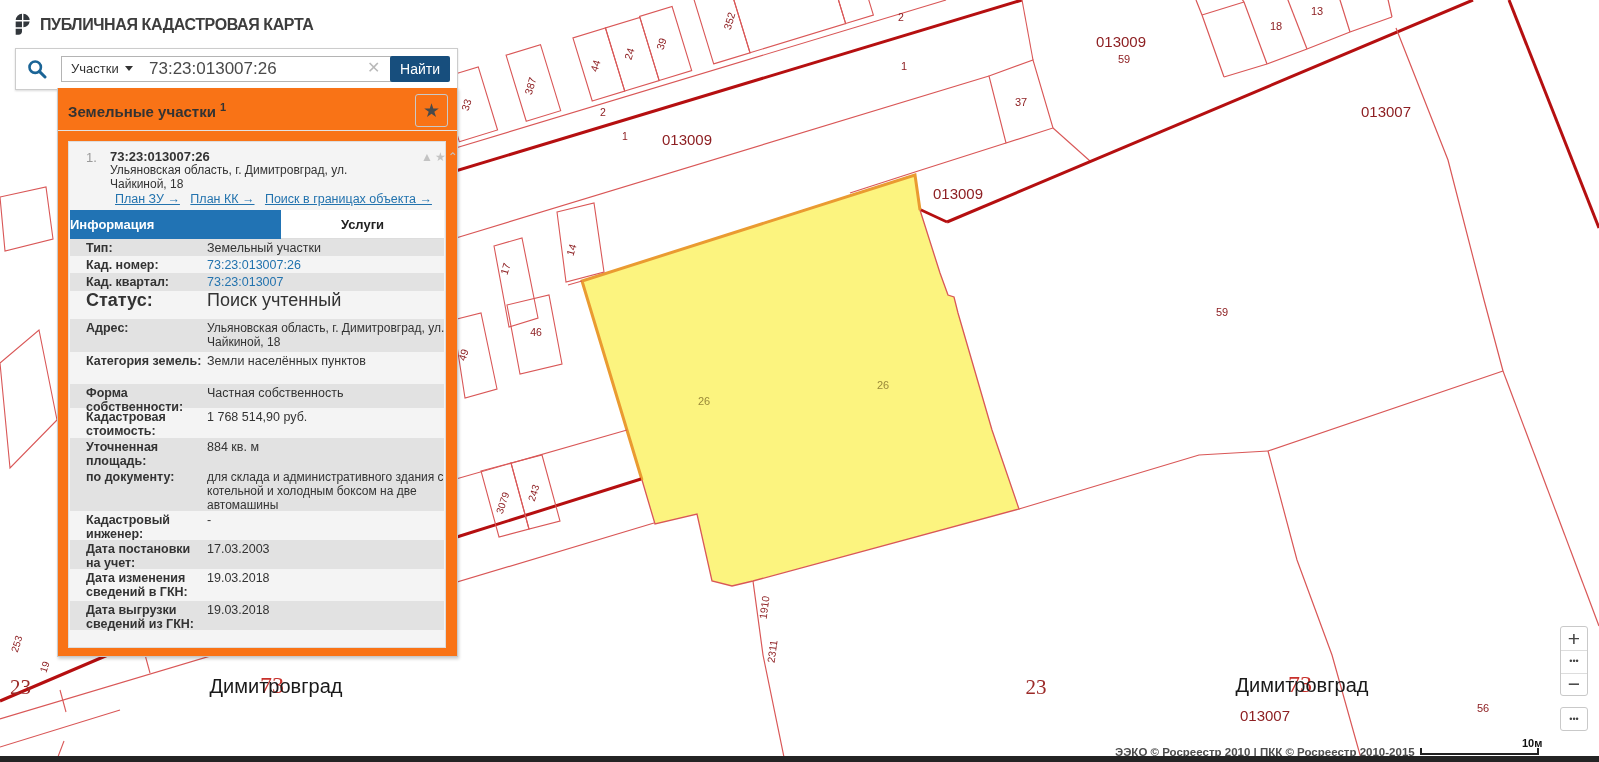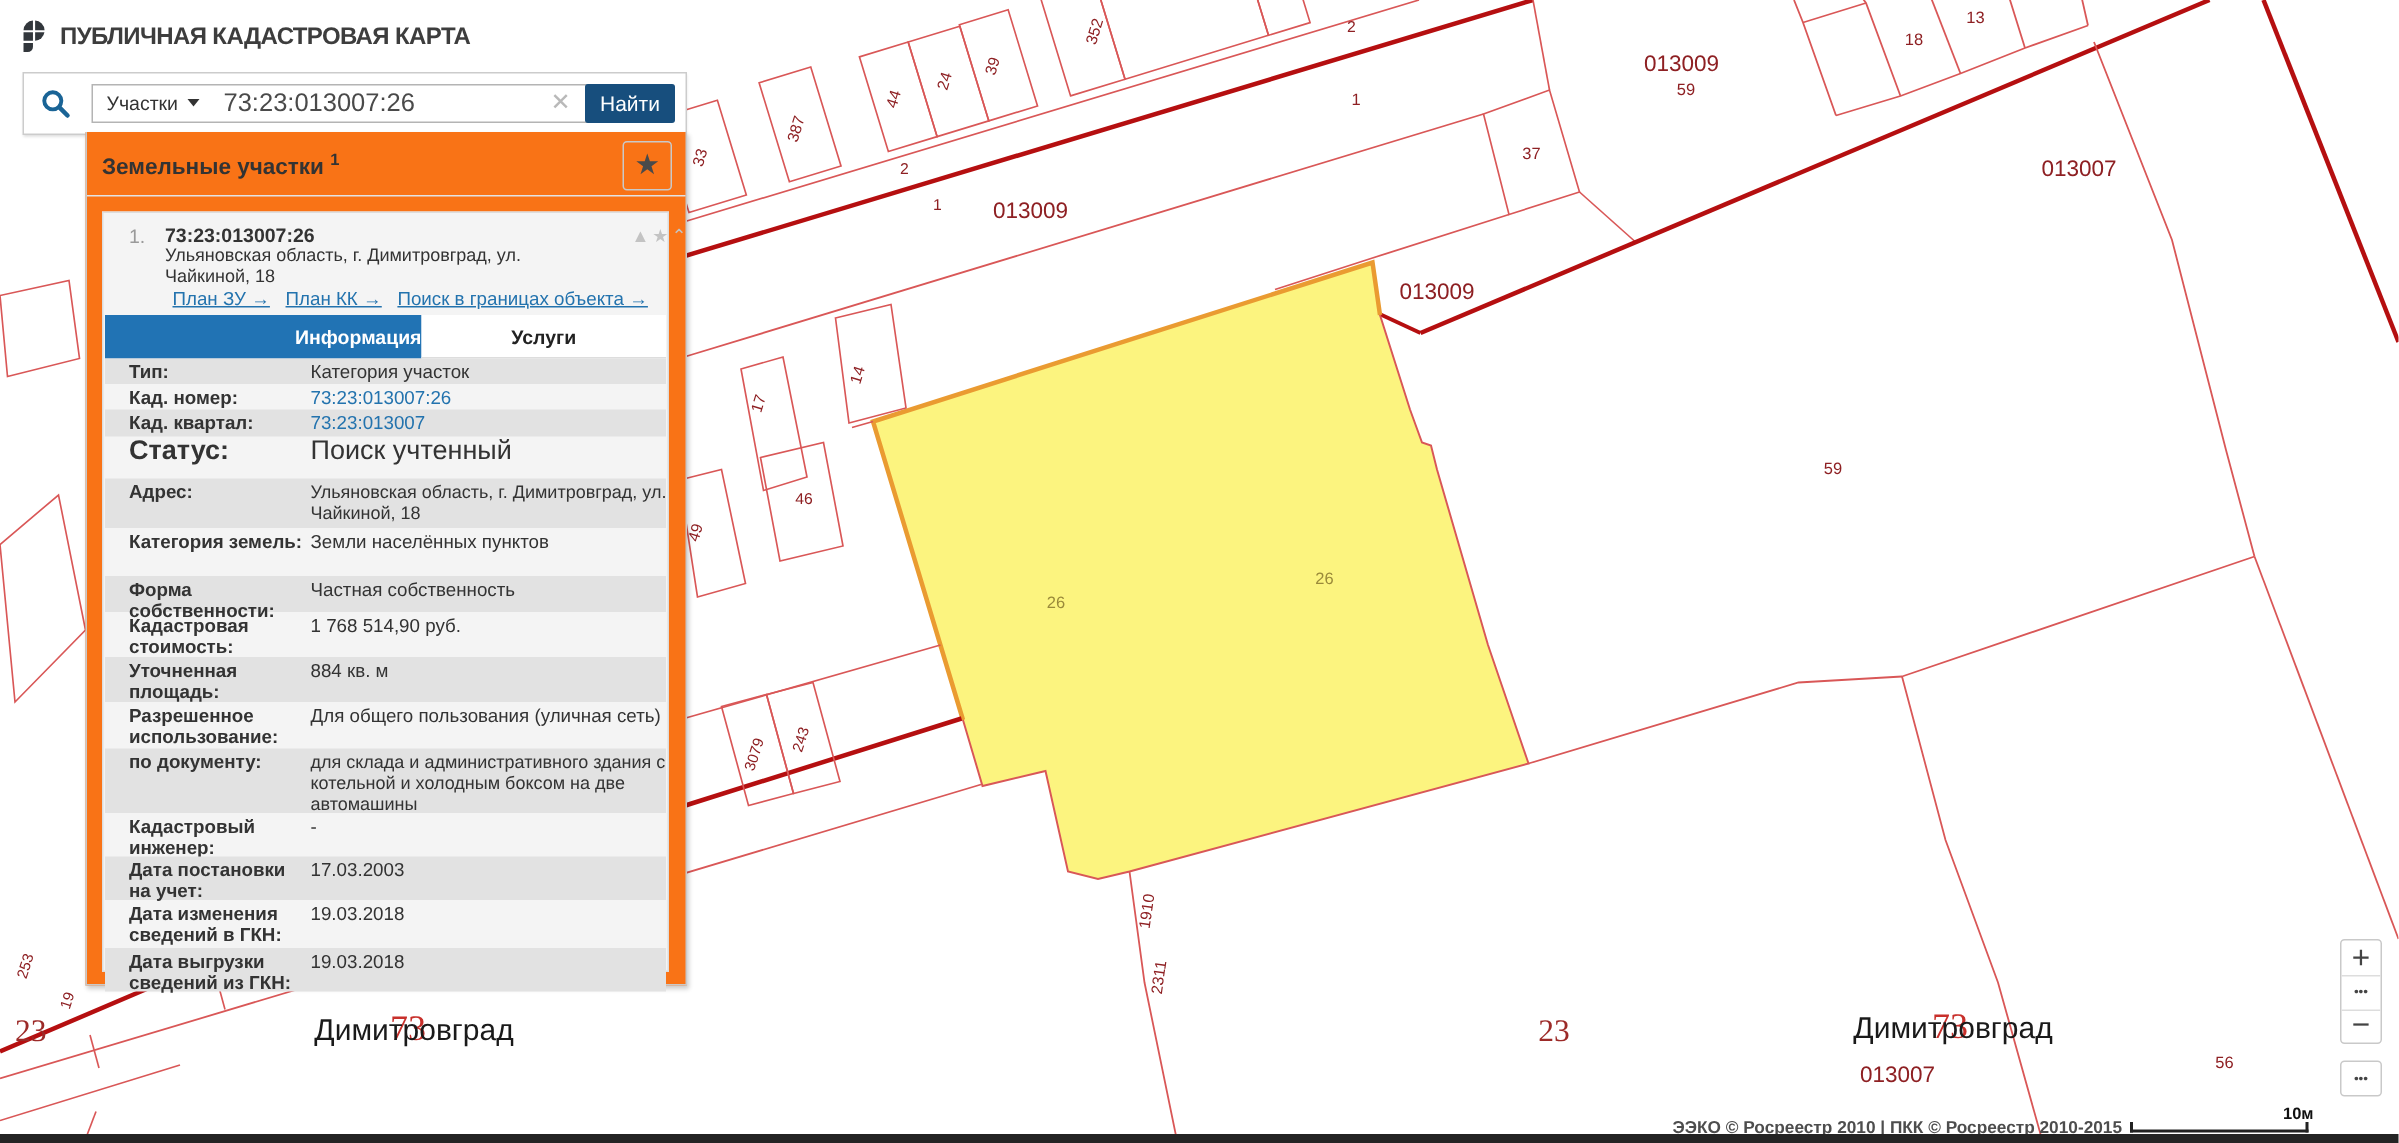--- a/index.html
+++ b/index.html
@@ -231,28 +231,28 @@
 
     <div class="abs" style="left:17px;top:8px;font-size:13px;color:#9a9a9a;">1.</div>
     <div class="abs" style="left:41px;top:7px;font-size:13px;font-weight:bold;color:#333;">73:23:013007:26</div>
 
     <div class="abs" style="left:352px;top:8px;font-size:12px;color:#c3c3c3;letter-spacing:2px;">▲★⌃</div>
 
     <div class="abs" style="left:41px;top:22px;white-space:nowrap;font-size:12px;color:#333;line-height:13.5px;">Ульяновская область, г. Димитровград, ул.<br>Чайкиной, 18</div>
 
     <div class="abs" style="left:46px;top:50px;font-size:12.5px;color:#2373ae;"><span style="text-decoration:underline;">План ЗУ →</span>&nbsp;&nbsp;&nbsp;<span style="text-decoration:underline;">План КК →</span>&nbsp;&nbsp;&nbsp;<span style="text-decoration:underline;">Поиск в границах объекта →</span></div>
 
-    <div class="abs" style="left:1px;top:68px;width:211px;height:29px;background:#2173b4;color:#fff;font-size:13px;font-weight:bold;text-align:right;line-height:29px;">Информация</div>
+    <div class="abs" style="left:1px;top:68px;width:211px;height:29px;background:#2173b4;color:#fff;font-size:13px;font-weight:bold;text-align:left;line-height:29px;">Информация</div>
     <div class="abs" style="left:212px;top:68px;width:163px;height:29px;background:#fff;color:#222;font-size:13px;font-weight:bold;text-align:center;line-height:29px;border-bottom:1px solid #ddd;box-sizing:border-box;">Услуги</div>
 
     <div class="abs" style="left:1px;top:97px;width:374px;">
 
       <div style="position:relative;height:17px;background:#e2e2e2;font-size:12.5px;line-height:14px;">
         <div style="position:absolute;left:16px;top:2px;white-space:nowrap;font-weight:bold;color:#333;">Тип:</div>
-        <div style="position:absolute;left:137px;top:2px;white-space:nowrap;color:#333;">Категория участок</div>
+        <div style="position:absolute;left:137px;top:2px;white-space:nowrap;color:#333;">Земельный участки</div>
       </div>
 
       <div style="position:relative;height:17px;font-size:12.5px;line-height:14px;">
         <div style="position:absolute;left:16px;top:2px;white-space:nowrap;font-weight:bold;color:#333;">Кад. номер:</div>
         <div style="position:absolute;left:137px;top:2px;white-space:nowrap;color:#2373ae;">73:23:013007:26</div>
       </div>
 
       <div style="position:relative;height:18px;background:#e2e2e2;font-size:12.5px;line-height:14px;">
         <div style="position:absolute;left:16px;top:2px;white-space:nowrap;font-weight:bold;color:#333;">Кад. квартал:</div>
         <div style="position:absolute;left:137px;top:2px;white-space:nowrap;color:#2373ae;">73:23:013007</div>
@@ -281,24 +281,20 @@
       <div style="position:relative;height:30px;font-size:12.5px;line-height:14px;">
         <div style="position:absolute;left:16px;top:2px;white-space:nowrap;font-weight:bold;color:#333;">Кадастровая<br>стоимость:</div>
         <div style="position:absolute;left:137px;top:2px;white-space:nowrap;color:#333;">1 768 514,90 руб.</div>
       </div>
 
       <div style="position:relative;height:30px;background:#e2e2e2;font-size:12.5px;line-height:14px;">
         <div style="position:absolute;left:16px;top:2px;white-space:nowrap;font-weight:bold;color:#333;">Уточненная<br>площадь:</div>
         <div style="position:absolute;left:137px;top:2px;white-space:nowrap;color:#333;">884 кв. м</div>
       </div>
 
-      <div style="position:relative;height:31px;font-size:12.5px;line-height:14px;">
-        <div style="position:absolute;left:16px;top:2px;white-space:nowrap;font-weight:bold;color:#333;">Разрешенное<br>использование:</div>
-        <div style="position:absolute;left:137px;top:2px;white-space:nowrap;color:#333;">Для общего пользования (уличная сеть)</div>
-      </div>
 
       <div style="position:relative;height:43px;background:#e2e2e2;font-size:12.5px;line-height:14px;">
         <div style="position:absolute;left:16px;top:2px;white-space:nowrap;font-weight:bold;color:#333;">по документу:</div>
         <div style="position:absolute;left:137px;top:2px;white-space:nowrap;color:#333;font-size:12px;">для склада и административного здания с<br>котельной и холодным боксом на две<br>автомашины</div>
       </div>
 
       <div style="position:relative;height:29px;font-size:12.5px;line-height:14px;">
         <div style="position:absolute;left:16px;top:2px;white-space:nowrap;font-weight:bold;color:#333;">Кадастровый<br>инженер:</div>
         <div style="position:absolute;left:137px;top:2px;white-space:nowrap;color:#333;">-</div>
       </div>

